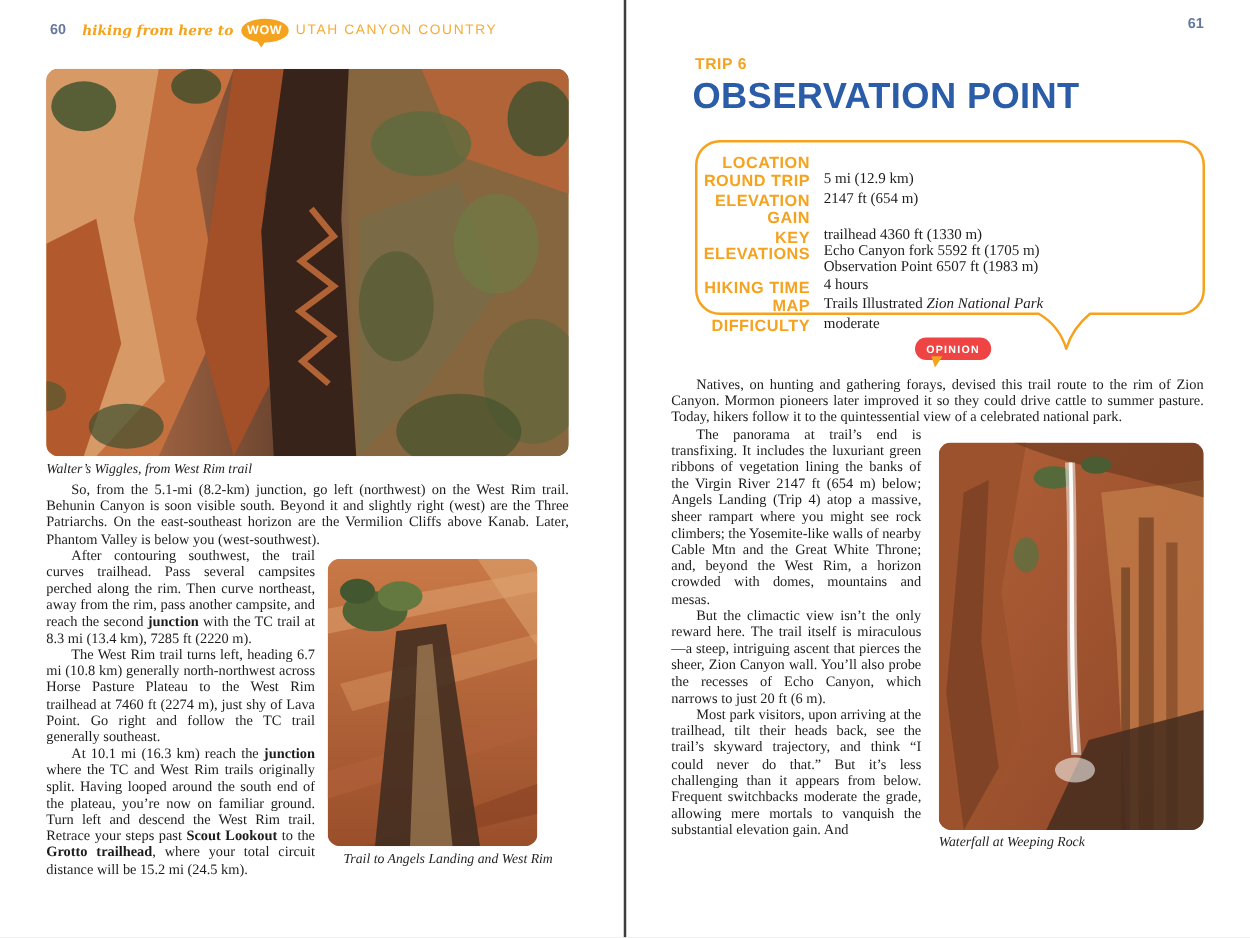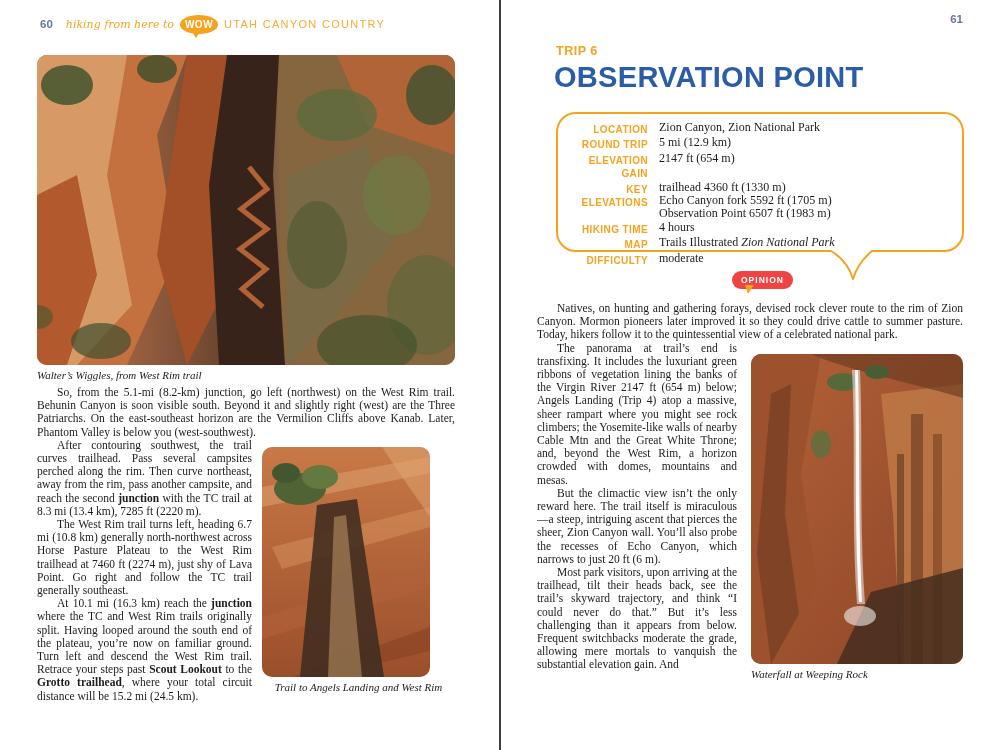--- a/index.html
+++ b/index.html
@@ -8,21 +8,21 @@
   .page{position:absolute;top:0;height:750px;width:500px;}
   .page-left{left:0;}
   .page-right{left:500px;border-radius:11px;}
   .gutter{position:absolute;left:499px;top:0;width:2px;height:750px;background:#3d3d3d;}
 
   
   .hdr{position:absolute;top:13px;left:40px;display:flex;align-items:center;gap:13px;height:22px;text-align:right;}
   .pagenum{font-family:"Liberation Sans",sans-serif;font-size:11.5px;font-weight:bold;color:#66779f;}
   .pagenum-right{position:absolute;top:13px;right:37px;}
   .logo{display:flex;align-items:center;gap:6px;}
-  .logo-script{font-family:"DejaVu Serif",serif;font-style:italic;font-weight:normal;font-size:11px;color:#f5a31f;}
+  .logo-script{font-family:"DejaVu Serif",serif;font-style:italic;font-weight:bold;font-size:11px;color:#f5a31f;}
   .wow-badge{position:relative;display:inline-flex;align-items:center;justify-content:center;
              width:38px;height:19px;background:#f5a31f;border-radius:50%;}
   .wow-badge span{font-family:"Liberation Sans",sans-serif;font-weight:bold;font-size:10px;color:#fff;letter-spacing:.5px;}
   .wow-tail{position:absolute;left:12px;top:17px;width:0;height:0;border-left:4px solid transparent;
             border-right:4px solid transparent;border-top:6px solid #f5a31f;}
   .logo-series{font-family:"Liberation Sans",sans-serif;font-size:11px;letter-spacing:1.3px;color:#f6ab33;}
 
   
   .photo{border-radius:10px;overflow:hidden;line-height:0;}
   .photo svg{display:block;}
@@ -47,21 +47,21 @@
   
   .trip-eyebrow{position:absolute;left:56px;top:44px;font-family:"Liberation Sans",sans-serif;
                 font-size:12.5px;font-weight:bold;color:#f5a31f;letter-spacing:.5px;}
   .trip-title{position:absolute;left:54px;top:61px;font-family:"Liberation Sans",sans-serif;
               font-size:29px;font-weight:700;color:#2b5ca7;letter-spacing:.3px;white-space:nowrap;}
 
   
   .infobox-border{position:absolute;left:55px;top:112px;width:410px;height:174px;pointer-events:none;}
   .infobox-content{position:absolute;left:55px;top:121px;width:394px;padding:0 8px;}
   .ib-row{display:grid;grid-template-columns:85px 1fr;column-gap:11px;align-items:start;}
-  .ib-label{font-family:"Liberation Sans",sans-serif;font-size:10px;font-weight:bold;color:#f5a31f;
+  .ib-label{font-family:"Liberation Sans",sans-serif;font-size:13px;font-weight:bold;color:#f5a31f;
             letter-spacing:.4px;text-align:right;line-height:13.4px;padding-top:2px;}
   .ib-value{font-size:12px;line-height:13.4px;color:#1c1c1c;}
   .ib-value .line{min-height:13.4px;}
 
   
   .opinion{position:absolute;left:232px;top:269px;}
   .opinion .pill{display:inline-block;background:#ef4444;color:#fff;font-family:"Liberation Sans",sans-serif;
                  font-size:8.5px;font-weight:bold;letter-spacing:1px;padding:4px 9px;border-radius:10px;}
   .opinion .tail{position:absolute;left:13px;top:16px;width:0;height:0;border-left:3px solid transparent;
                  border-right:6px solid transparent;border-top:9px solid #f5a31f;}
@@ -163,23 +163,20 @@
     <svg class="infobox-border" viewBox="0 0 410 174">
       <path d="M21,1 H389 A19,19 0 0 1 408,20 V120 A19,19 0 0 1 389,139 H317
                C306,148 301,157 298,167
                C295,157 288,146 276,139
                H21 A19,19 0 0 1 2,120 V20 A19,19 0 0 1 21,1 Z" fill="#ffffff" stroke="#f5a31f" stroke-width="2" stroke-linejoin="round"></path>
     </svg>
 
     <div class="infobox-content">
       <div class="ib-row">
         <div class="ib-label">LOCATION</div>
-        <div class="ib-value">
-            <div class="line"><span>Zion Canyon, Zion National Park</span></div>
-          </div>
       </div>
       <div class="ib-row">
         <div class="ib-label">ROUND TRIP</div>
         <div class="ib-value">
             <div class="line"><span>5 mi (12.9 km)</span></div>
           </div>
       </div>
       <div class="ib-row">
         <div class="ib-label">ELEVATION GAIN</div>
         <div class="ib-value">
@@ -213,21 +210,21 @@
           </div>
       </div>
     </div>
 
     <div class="opinion">
       <span class="pill">OPINION</span>
       <span class="tail"></span>
     </div>
 
     <div class="flow flow-right">
-      <p><span>Natives, on hunting and gathering forays, devised rock clever route to the rim of Zion Canyon. Mormon pioneers later improved it so they could drive cattle to summer pasture. Today, hikers follow it to the quintessential view of a celebrated national park.</span></p>
+      <p><span>Natives, on hunting and gathering forays, devised this trail route to the rim of Zion Canyon. Mormon pioneers later improved it so they could drive cattle to summer pasture. Today, hikers follow it to the quintessential view of a celebrated national park.</span></p>
 
       <figure class="fig-float2">
         <div class="photo">
           <svg viewBox="0 0 212 310" width="212" height="310" preserveAspectRatio="none">
             <defs>
               <linearGradient id="p3bg" x1="0" y1="0" x2="1" y2="1">
                 <stop offset="0" stop-color="#b36238"></stop>
                   <stop offset="1" stop-color="#8c4527"></stop>
               </linearGradient>
             </defs>

